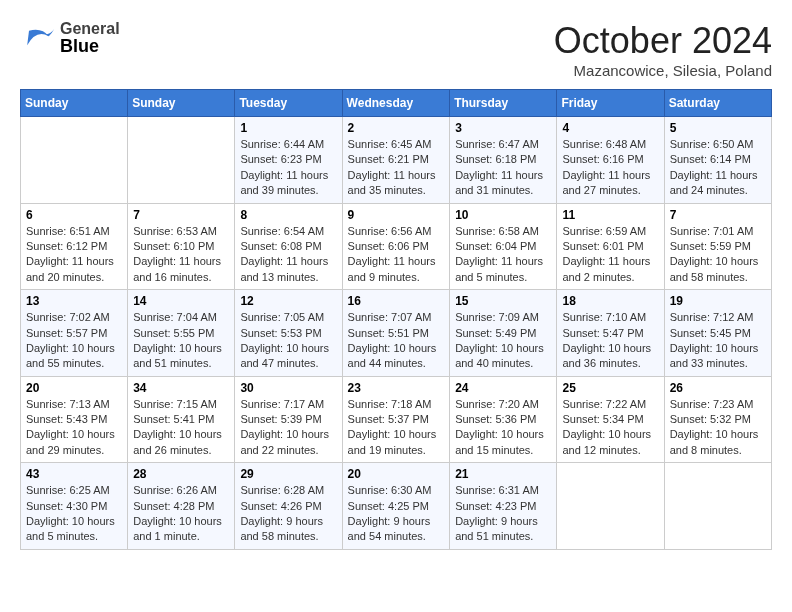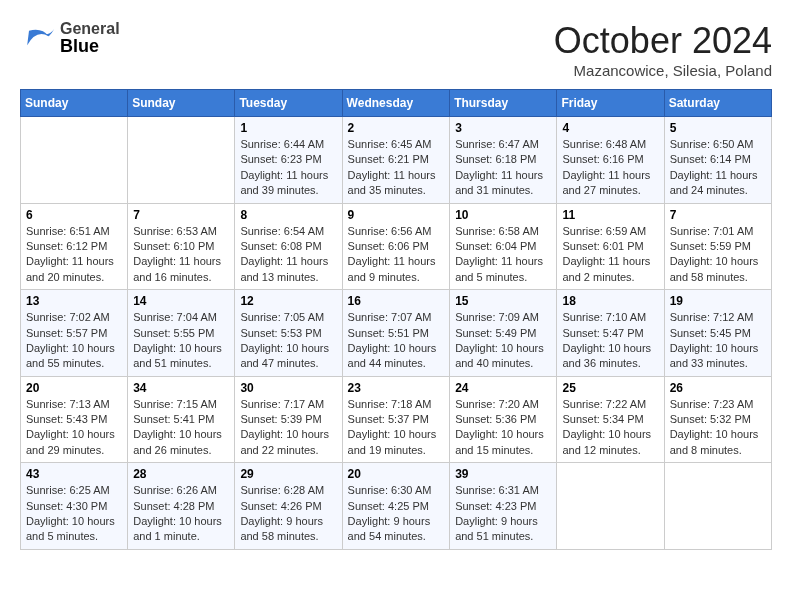--- a/index.html
+++ b/index.html
@@ -251,20 +251,20 @@
         </td>
         <td>
           <span class="day-num">29</span>
           <div class="day-info">Sunrise: 6:28 AM<br>Sunset: 4:26 PM<br>Daylight: 9 hours and 58 minutes.</div>
         </td>
         <td>
           <span class="day-num">20</span>
           <div class="day-info">Sunrise: 6:30 AM<br>Sunset: 4:25 PM<br>Daylight: 9 hours and 54 minutes.</div>
         </td>
         <td>
-          <span class="day-num">39</span>
+          <span class="day-num">21</span>
           <div class="day-info">Sunrise: 6:31 AM<br>Sunset: 4:23 PM<br>Daylight: 9 hours and 51 minutes.</div>
         </td>
         <td class="empty-cell"></td>
         <td class="empty-cell"></td>
       </tr>
     </tbody>
 </table>
 
 </body></html>

